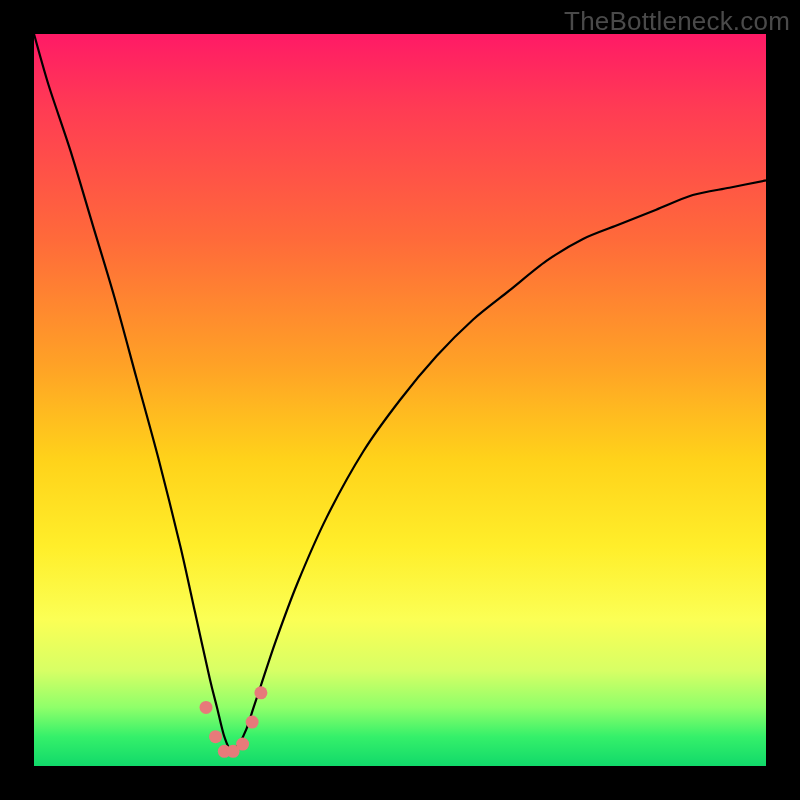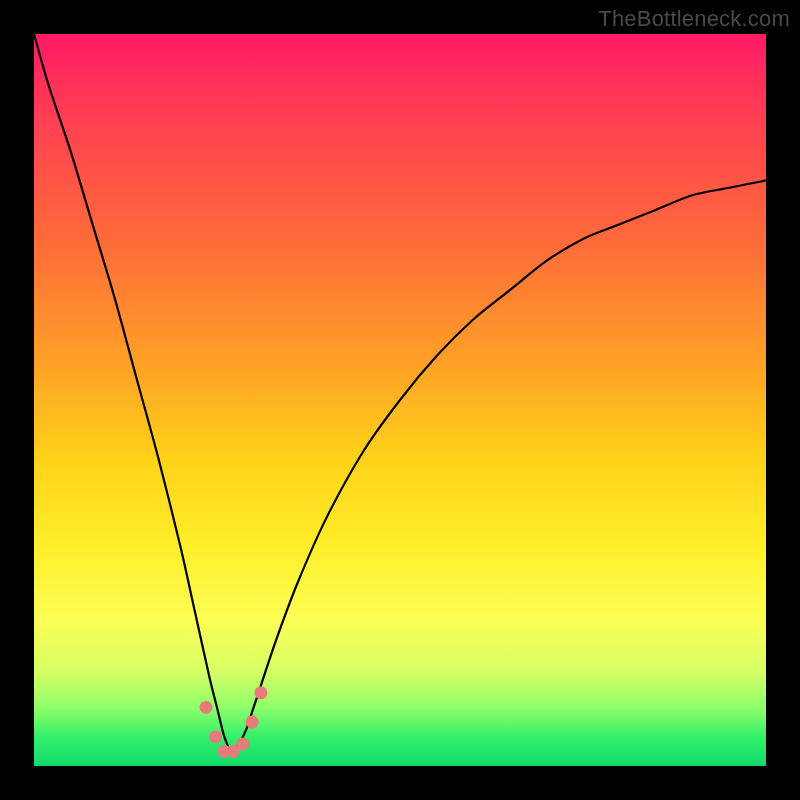--- a/index.html
+++ b/index.html
@@ -37,21 +37,21 @@
       #8fff6a 92%,
       #35f06a 96%,
       #11d96a 100%
     );
   }
   .attrib {
     position: absolute;
     top: 6px;
     right: 10px;
     color: #4a4a4a;
-    font-size: 22px;
+    font-size: 26px;
     letter-spacing: 0.2px;
     font-weight: 400;
     user-select: none;
   }
   svg.curve {
     position: absolute;
     left: 0;
     top: 0;
     width: 732px;
     height: 732px;

